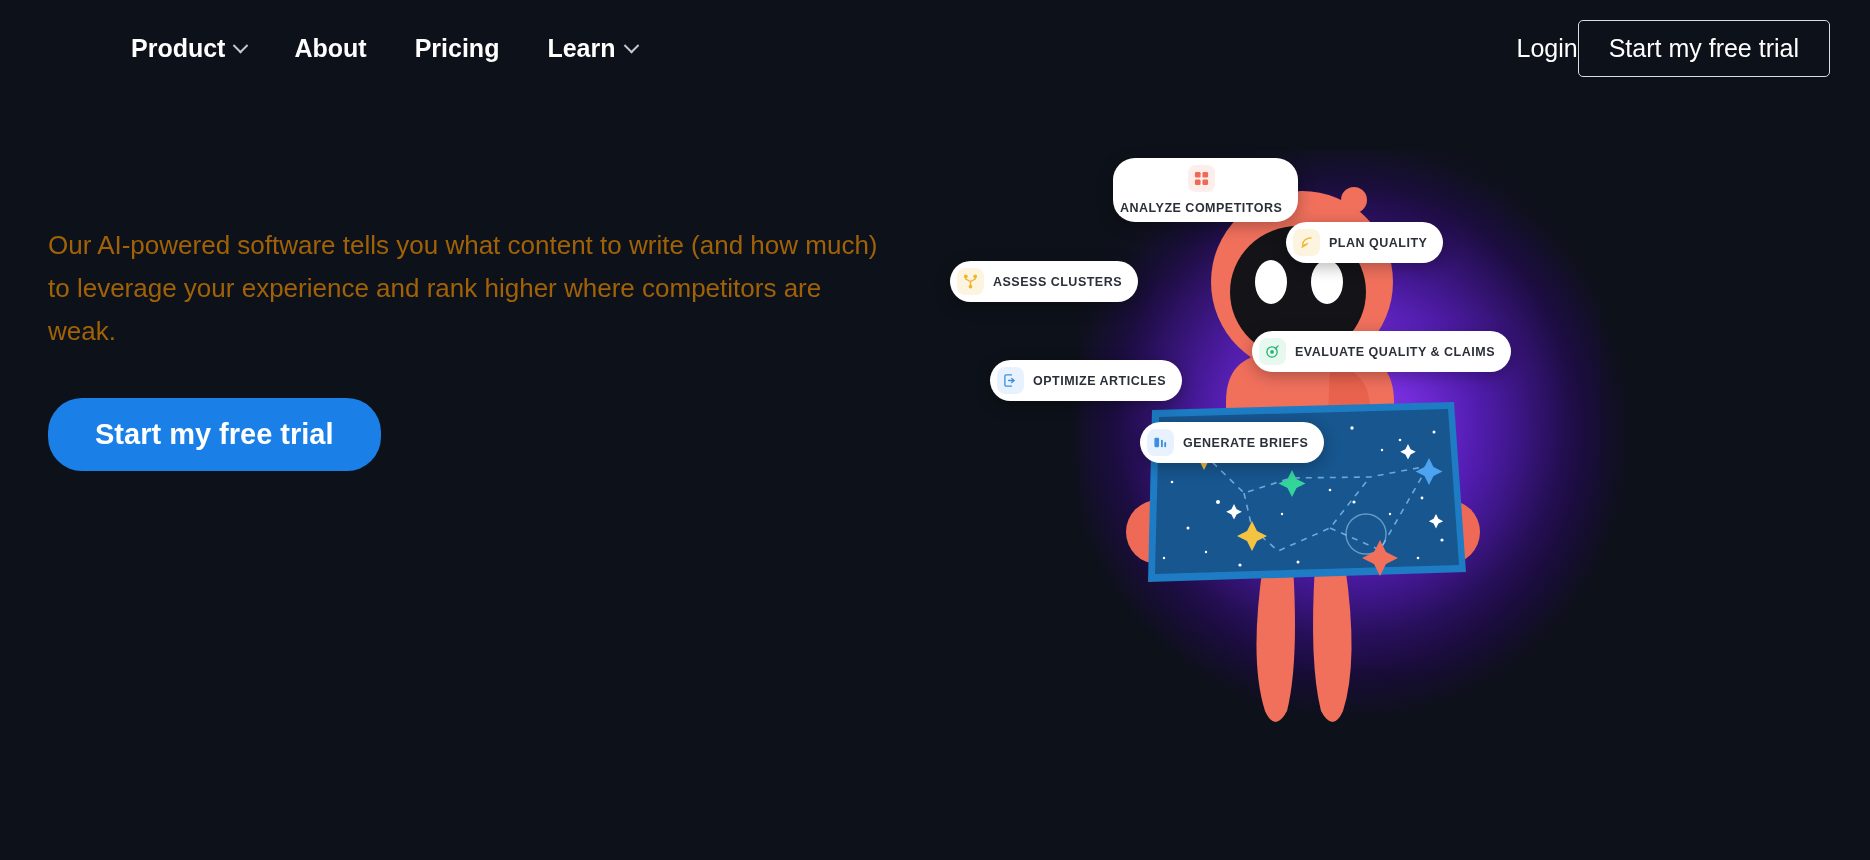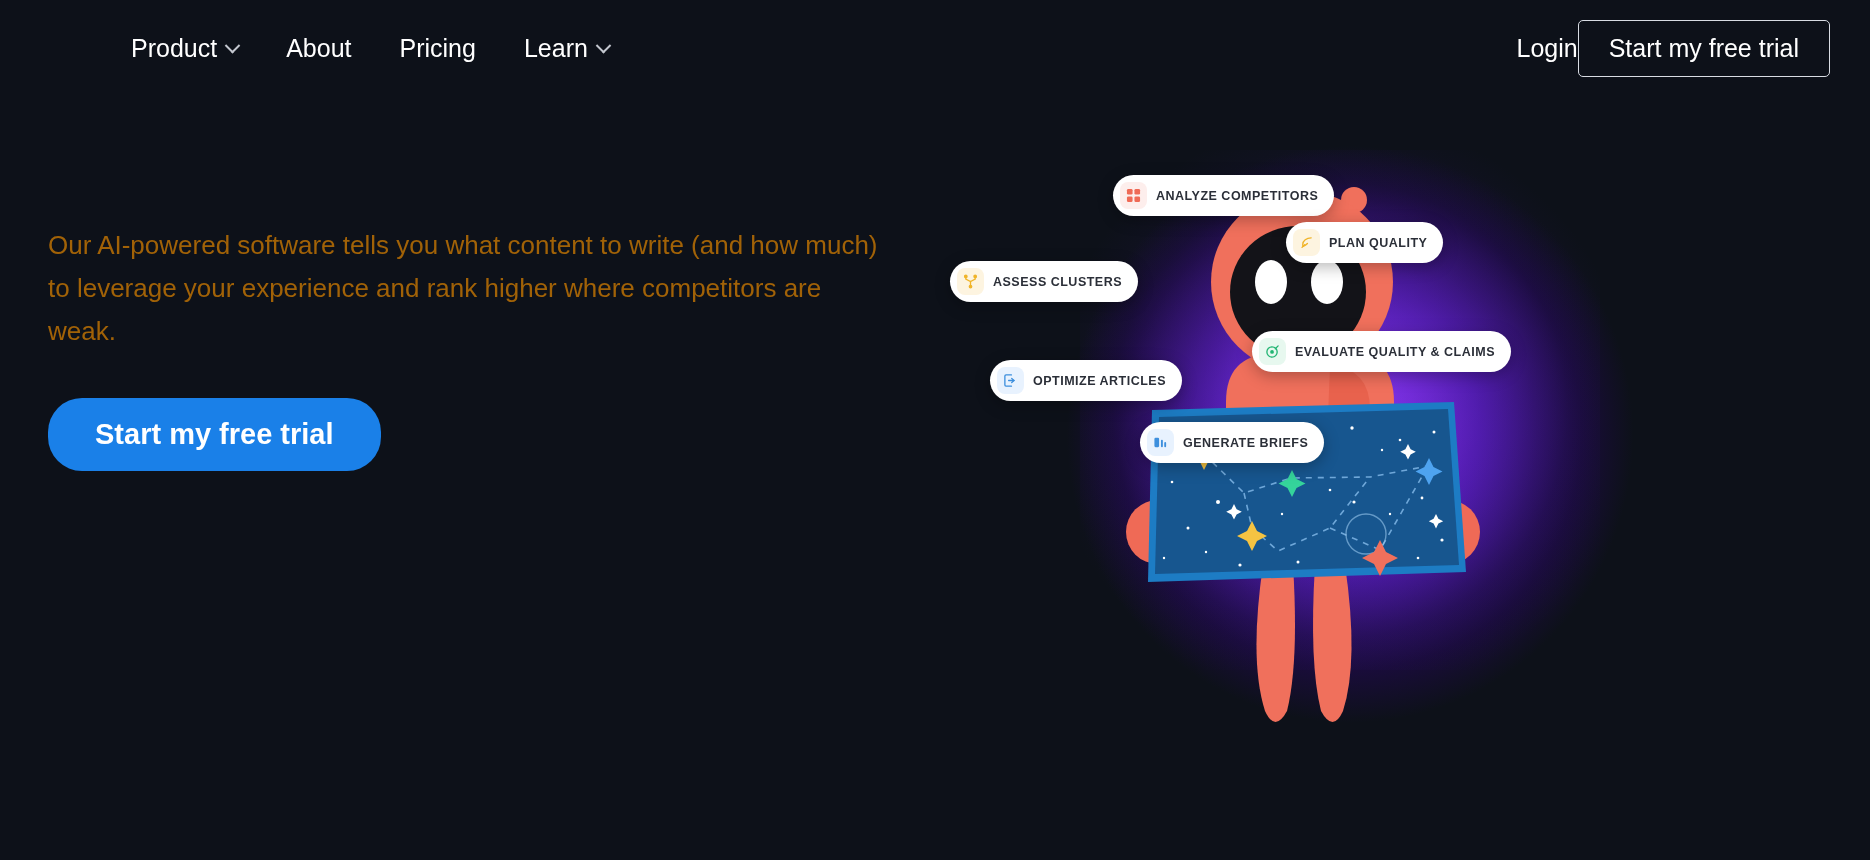--- a/index.html
+++ b/index.html
@@ -88,21 +88,21 @@
     align-items: center;
     gap: 0px;
     margin-left: 62px;
   }
   .nav-item {
     display: flex;
     align-items: center;
     gap: 10px;
     color: #ffffff;
     font-size: 25px;
-    font-weight: 400;
+    font-weight: 700;
     padding: 10px 24px;
     cursor: pointer;
     white-space: nowrap;
     justify-content: flex-end;
   }
   .chev {
     display: inline-block;
     width: 11px;
     height: 11px;
     border-right: 2px solid #c3c7cf;
@@ -208,21 +208,21 @@
     width: 27px; height: 27px;
     border-radius: 8px;
     display: flex; align-items: center; justify-content: center;
     flex: none;
   }
   .ico-pink  { background: #fdeeec; }
   .ico-amber { background: #fdf4e0; }
   .ico-green { background: #e7f8ef; }
   .ico-blue  { background: #e8f2fe; }
 
-  .b-analyze  { left: 1113px; top: 175px; }
+  .b-analyze  { left: 1113px; top: 158px; flex-direction: column; }
   .b-plan     { left: 1286px; top: 222px; }
   .b-assess   { left: 950px;  top: 261px; }
   .b-evaluate { left: 1252px; top: 331px; }
   .b-optimize { left: 990px;  top: 360px; }
   .b-briefs   { left: 1140px; top: 422px; }
 </style>
 </head>
 <body>
 
 <div class="hero-glow"></div>

